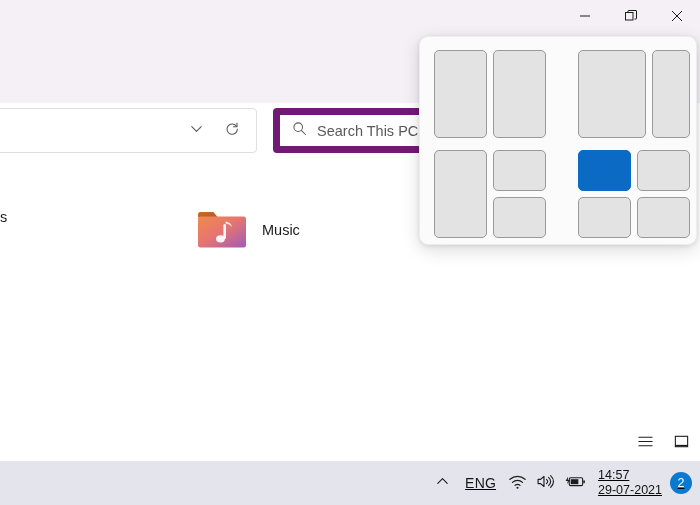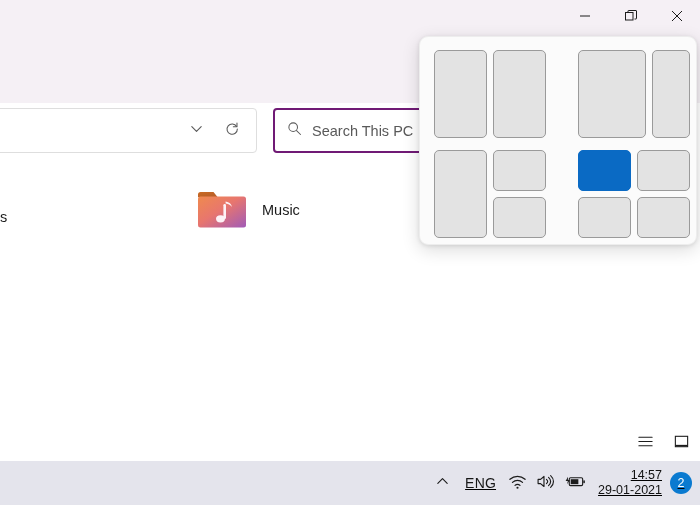--- a/index.html
+++ b/index.html
@@ -64,21 +64,21 @@
   }
   .icon-btn {
     width: 36px; height: 34px;
     display: flex; align-items: center; justify-content: center;
     color: #5a5a5a;
   }
   .searchbox {
     position: absolute;
     left: 273px; top: 5px;
     width: 215px; height: 45px;
-    border: 2px solid #701a75;
+    border: 7px solid #701a75;
     border-radius: 4px;
     background: #ffffff;
     display: flex;
     align-items: center;
     padding-left: 12px;
     overflow: hidden;
   }
   .search-placeholder {
     font-size: 14.5px;
     color: #595959;
@@ -98,21 +98,21 @@
     left: 0; top: 187px;
     width: 700px; height: 239px;
     background: #ffffff;
   }
   .item {
     position: absolute;
     display: flex;
     align-items: center;
   }
   .item-downloads { left: -22px; top: 22px; }
-  .item-music { left: 196px; top: 0; }
+  .item-music { left: 196px; top: 20px; }
   .item-label {
     font-size: 14.5px;
     color: #1b1b1b;
     margin-left: 14px;
     white-space: nowrap;
   }
   .folder-icon { width: 52px; height: 46px; }
 
   
   .statusbar {
@@ -162,21 +162,20 @@
     letter-spacing: .2px;
   }
   .tray-icons {
     display: flex;
     align-items: center;
     gap: 9px;
     padding: 0 8px 0 2px;
     color: #1c1c1c;
   }
   .tray-clock {
-    text-align: right;
     font-size: 12.5px;
     color: #111111;
     line-height: 15px;
     padding: 0 8px 0 4px;
   }
   .badge {
     width: 22px; height: 22px;
     border-radius: 50%;
     background: #0a7ad0;
     color: #ffffff;
@@ -390,21 +389,21 @@
             <rect x="5.5" y="4.6" width="14" height="8.2" rx="1.4" fill="none" stroke="#1c1c1c" stroke-width="1.2"></rect>
             <rect x="7" y="6.1" width="8" height="5.2" fill="#1c1c1c"></rect>
             <rect x="20.2" y="7.2" width="1.6" height="3" rx="0.7" fill="#1c1c1c"></rect>
             <path d="M4.2 3.6l-2.5 4.3h2.3l-.8 3.6 3-4.6H4.1z" fill="#1c1c1c"></path>
           </svg>
         </span>
       </div>
 
       <div class="tray-clock">
         <div>14:57</div>
-        <div>29-01-2021</div>
+        <div>29-07-2021</div>
       </div>
 
       <div class="badge">2</div>
 
     </div>
   </div>
 
   <div class="snap-flyout">
 
     <div class="snap-row">

